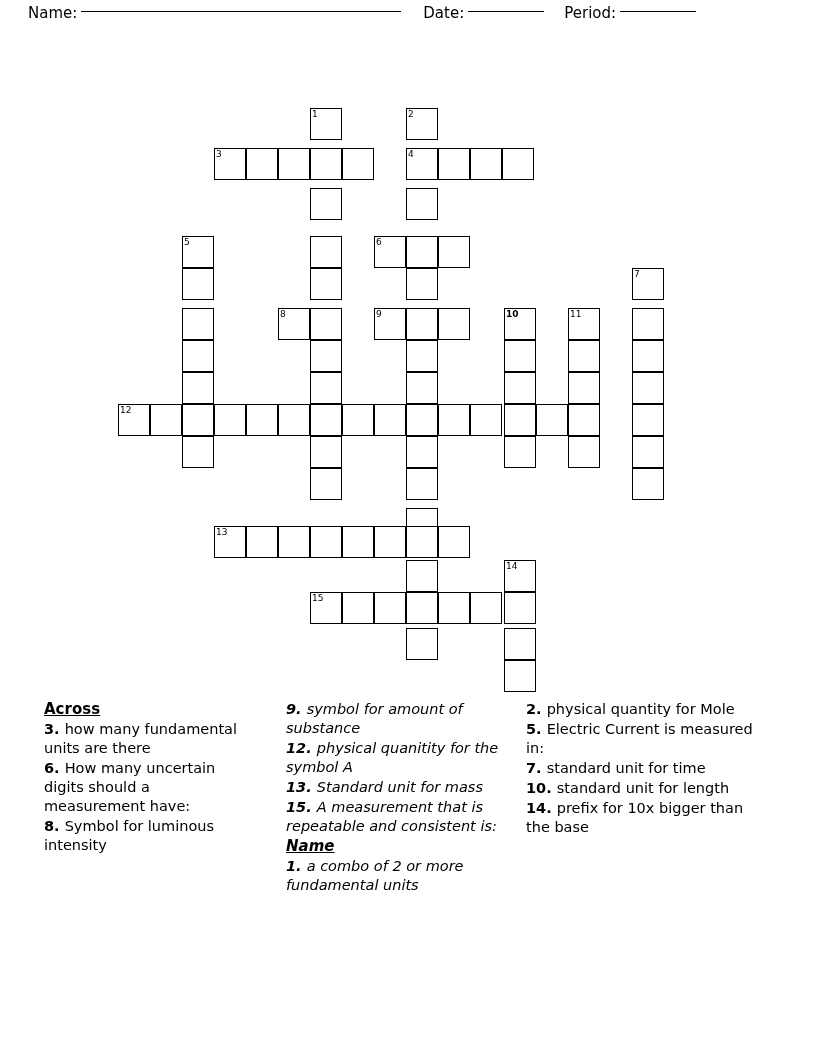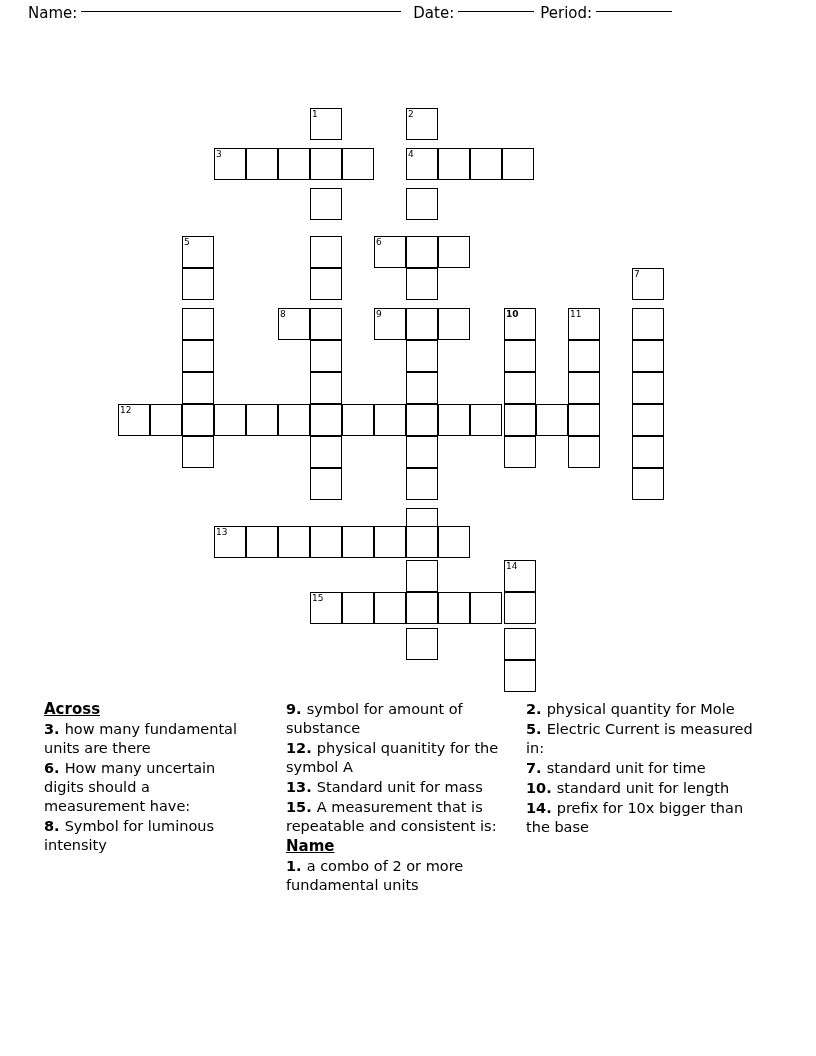--- a/index.html
+++ b/index.html
@@ -33,28 +33,28 @@
     align-items: center;
     white-space: nowrap;
   }
   .hdr-name { margin-right: 0px; }
   .hdr-blank-long {
     display: inline-block;
     width: 320px;
     border-bottom: 1px solid #000;
     margin: 0 6px 3px 4px;
   }
-  .hdr-date { margin-left: 6px; }
+  .hdr-date { margin-left: 16px; }
   .hdr-blank-med {
     display: inline-block;
     width: 76px;
     border-bottom: 1px solid #000;
     margin: 0 6px 3px 4px;
   }
-  .hdr-period { }
+  .hdr-period { margin-left: 14px; }
   .hdr-blank-med2 {
     display: inline-block;
     width: 76px;
     border-bottom: 1px solid #000;
     margin: 0 0 3px 4px;
   }
 
   
   .title {
     position: absolute;
@@ -101,21 +101,21 @@
     height: 280px;
   }
   .col {
     position: absolute;
     top: 0;
     width: 215px;
     font-size: 14.5px;
     line-height: 19px;
   }
   .col-1 { left: 0px; width: 205px; }
-  .col-2 { left: 242px; width: 215px; }
+  .col-2 { left: 242px; width: 215px; font-style: italic; }
   .col-3 { left: 482px; width: 240px; }
 
   .section-head {
     font-weight: bold;
     text-decoration: underline;
     font-size: 15px;
     margin-bottom: 1px;
     display: block;
   }
   .clue {

